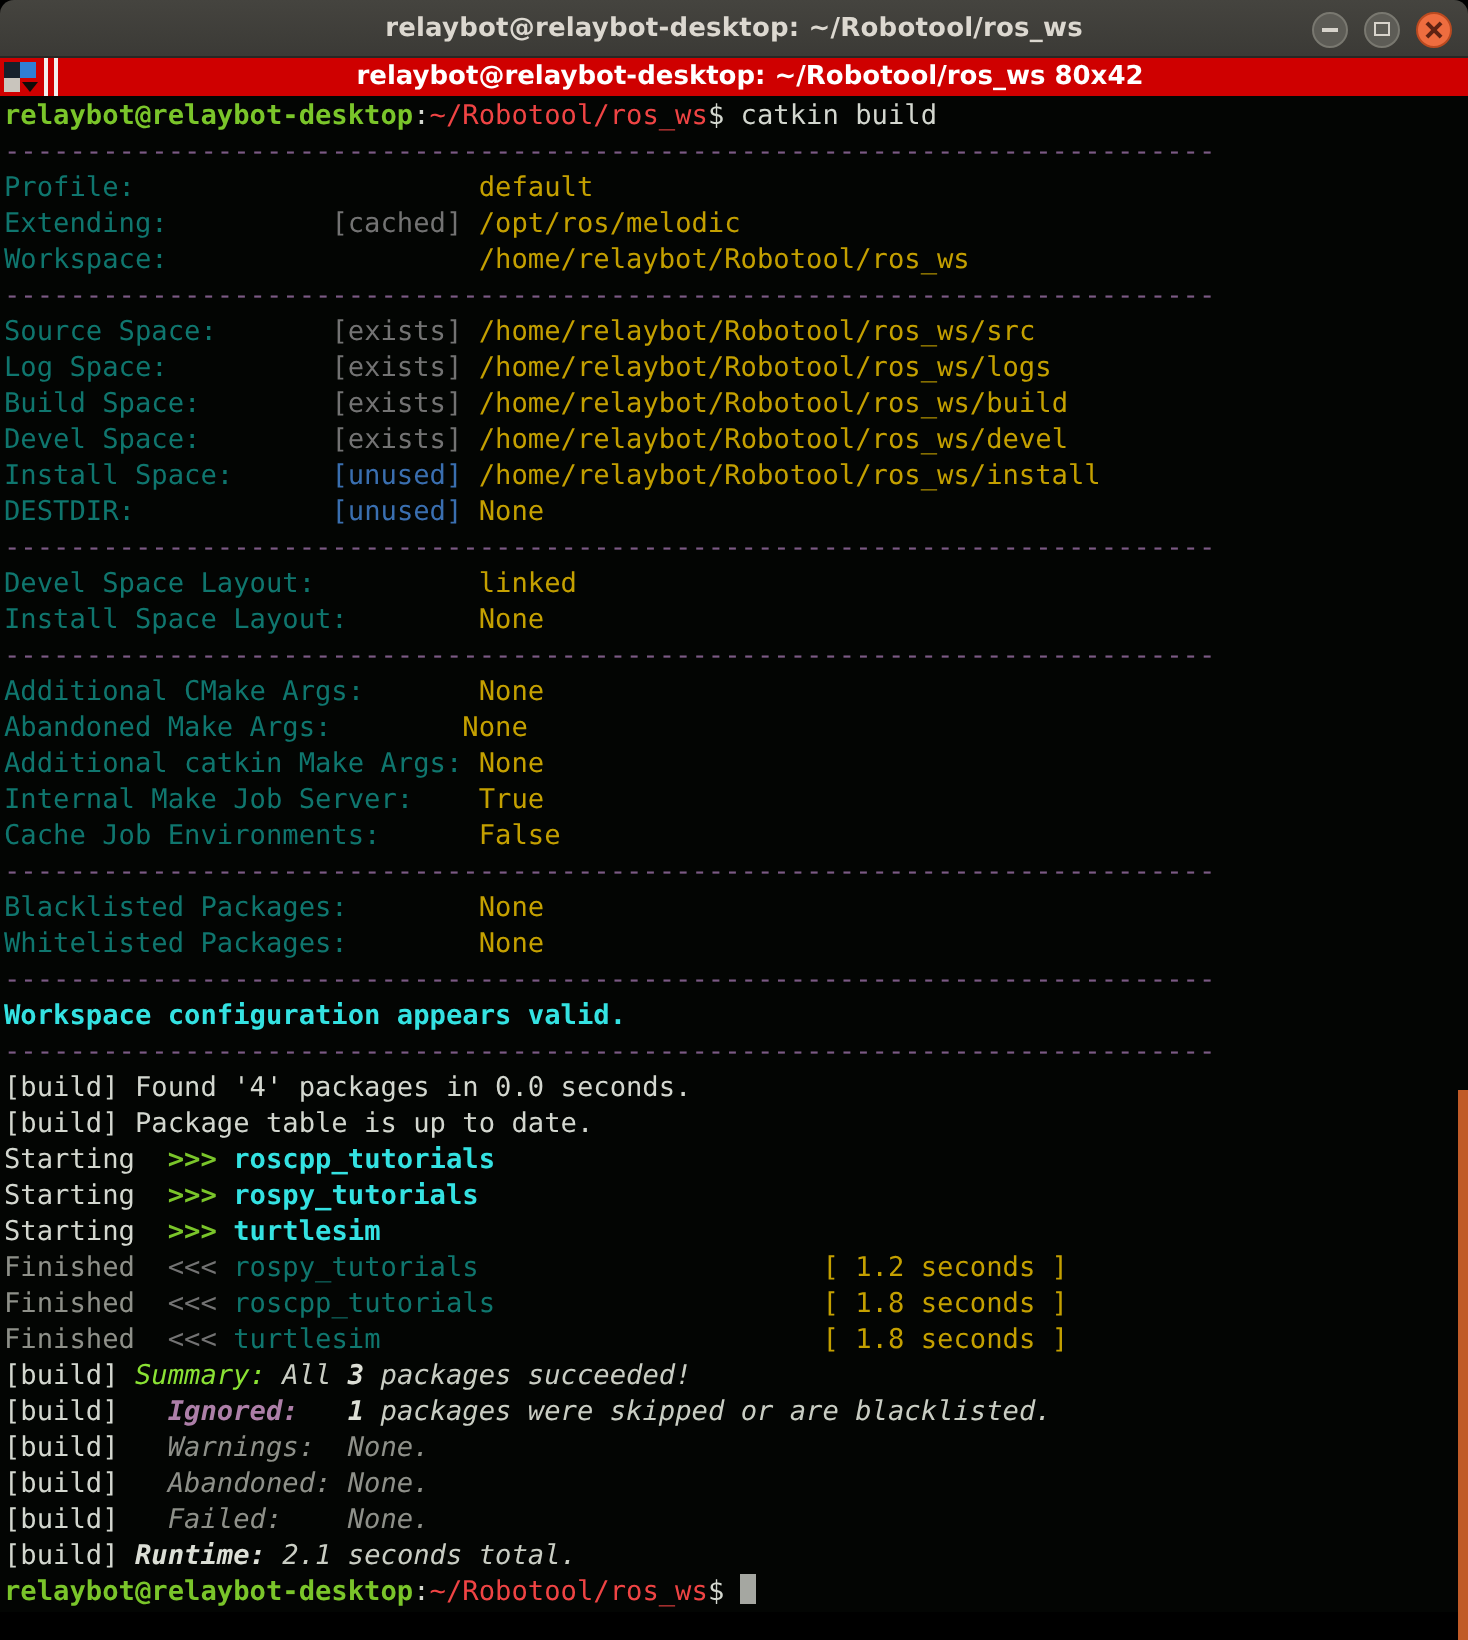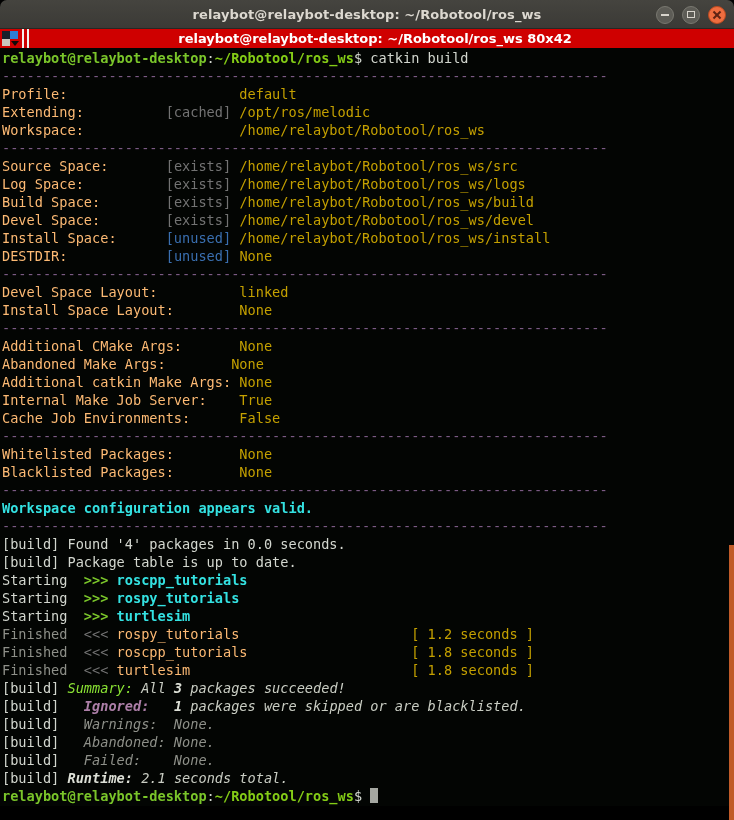--- a/index.html
+++ b/index.html
@@ -47,25 +47,25 @@
   .tl { height:18px; line-height:18px; white-space:pre; }
 
   .w   { color:#d3d7cf; }
   .wi  { color:#c9cdc3; font-style:italic; }
   .wbi { color:#dcdfd6; font-weight:bold; font-style:italic; }
   .d   { color:#8e9089; }
   .di  { color:#8e9089; font-style:italic; }
   .g   { color:#737373; }
   .gb  { color:#7ac52a; font-weight:bold; }
   .gbi { color:#8ae234; font-weight:normal; font-style:italic; }
-  .c   { color:#fdba74; }
+  .c   { color:#0f766e; }
   .cb  { color:#34e2e2; font-weight:bold; }
   .y   { color:#c4a000; }
   .b   { color:#3a6fb0; }
-  .bb  { color:#84cc16; font-weight:bold; }
+  .bb  { color:#ef4444; font-weight:normal; }
   .p   { color:#7b5a84; }
   .pbi { color:#ad7fa8; font-weight:bold; font-style:italic; }
   .cur { display:inline-block; width:8px; height:15px; background:#a5a7a1; vertical-align:-2px; }
 
   .scroll-thumb { position:absolute; right:0; top:497px; width:5px; height:275px;
                   background:#c05b28; cursor:pointer; }
 </style>
 </head>
 <body>
 
@@ -117,22 +117,22 @@
         <div class="tl"><span class="p">--------------------------------------------------------------------------</span></div>
         <div class="tl"><span class="c">Devel Space Layout:</span><span class="w">          </span><span class="y">linked</span></div>
         <div class="tl"><span class="c">Install Space Layout:</span><span class="w">        </span><span class="y">None</span></div>
         <div class="tl"><span class="p">--------------------------------------------------------------------------</span></div>
         <div class="tl"><span class="c">Additional CMake Args:</span><span class="w">       </span><span class="y">None</span></div>
         <div class="tl"><span class="c">Abandoned Make Args:</span><span class="w">        </span><span class="y">None</span></div>
         <div class="tl"><span class="c">Additional catkin Make Args:</span><span class="w"> </span><span class="y">None</span></div>
         <div class="tl"><span class="c">Internal Make Job Server:</span><span class="w">    </span><span class="y">True</span></div>
         <div class="tl"><span class="c">Cache Job Environments:</span><span class="w">      </span><span class="y">False</span></div>
         <div class="tl"><span class="p">--------------------------------------------------------------------------</span></div>
+        <div class="tl"><span class="c">Blacklisted Packages:</span><span class="w">        </span><span class="y">None</span></div>
         <div class="tl"><span class="c">Whitelisted Packages:</span><span class="w">        </span><span class="y">None</span></div>
-        <div class="tl"><span class="c">Blacklisted Packages:</span><span class="w">        </span><span class="y">None</span></div>
         <div class="tl"><span class="p">--------------------------------------------------------------------------</span></div>
         <div class="tl"><span class="cb">Workspace configuration appears valid.</span></div>
         <div class="tl"><span class="p">--------------------------------------------------------------------------</span></div>
         <div class="tl"><span class="w">[build] Found '4' packages in 0.0 seconds.</span></div>
         <div class="tl"><span class="w">[build] Package table is up to date.</span></div>
         <div class="tl"><span class="w">Starting  </span><span class="gb">&gt;&gt;&gt;</span><span class="w"> </span><span class="cb">roscpp_tutorials</span></div>
         <div class="tl"><span class="w">Starting  </span><span class="gb">&gt;&gt;&gt;</span><span class="w"> </span><span class="cb">rospy_tutorials</span></div>
         <div class="tl"><span class="w">Starting  </span><span class="gb">&gt;&gt;&gt;</span><span class="w"> </span><span class="cb">turtlesim</span></div>
         <div class="tl"><span class="d">Finished  </span><span class="g">&lt;&lt;&lt;</span><span class="w"> </span><span class="c">rospy_tutorials</span><span class="w">                     </span><span class="y">[ 1.2 seconds ]</span></div>
         <div class="tl"><span class="d">Finished  </span><span class="g">&lt;&lt;&lt;</span><span class="w"> </span><span class="c">roscpp_tutorials</span><span class="w">                    </span><span class="y">[ 1.8 seconds ]</span></div>

